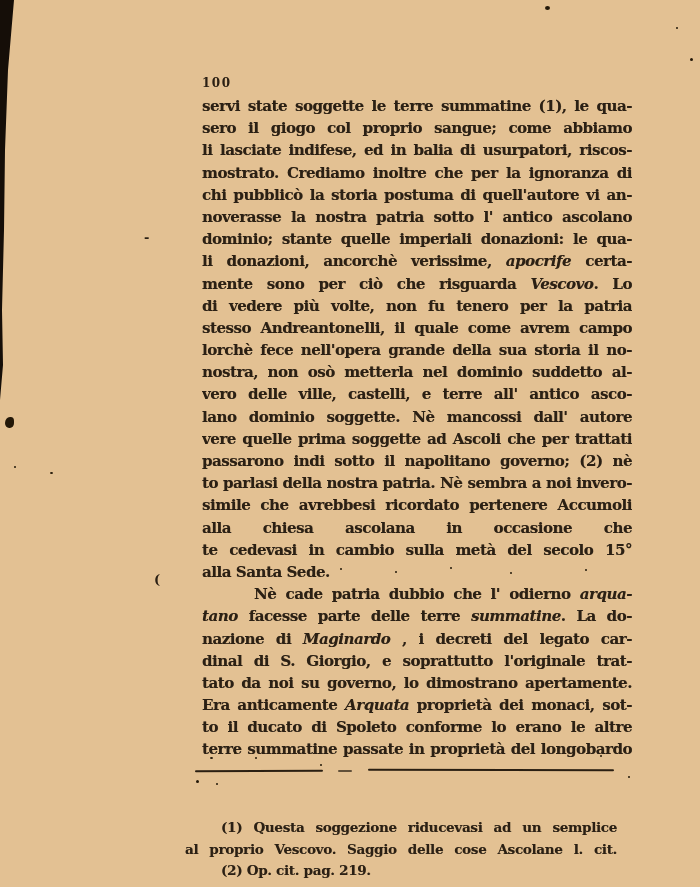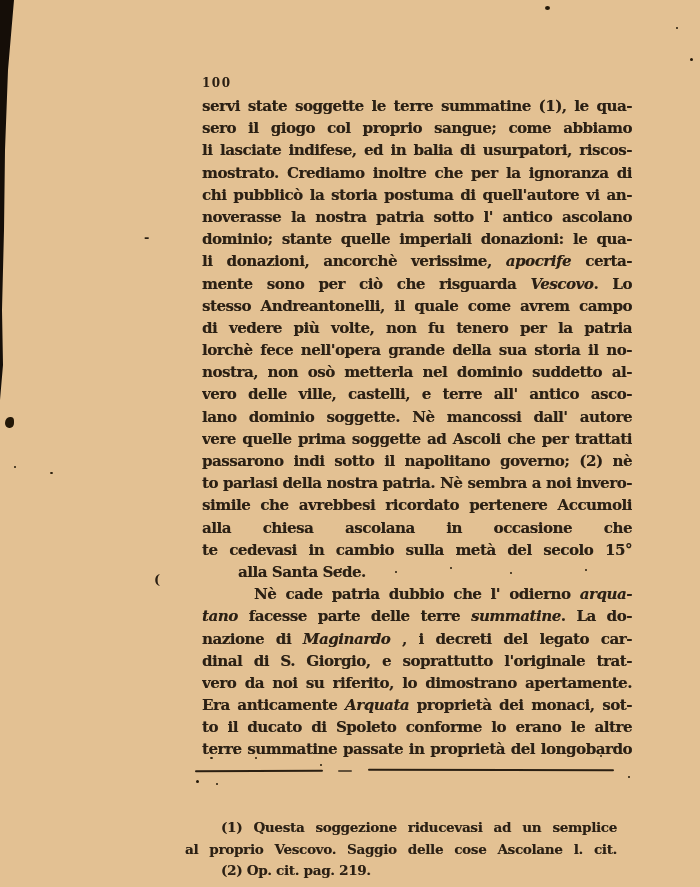--- a/index.html
+++ b/index.html
@@ -3,21 +3,21 @@
 <meta charset="utf-8">
 <style>
   html,body{margin:0;padding:0;background:#888;}
   .page{position:relative;width:700px;height:887px;background:#e3c193;overflow:hidden;
         font-family:"DejaVu Serif",serif;color:#2b2014;}
   .pagenum{position:absolute;left:202px;top:76px;font-size:12px;font-weight:700;
            letter-spacing:1.5px;color:#2b2014;}
   .bodytext{position:absolute;left:202px;top:95px;width:430px;font-size:15px;font-weight:700;
             letter-spacing:-0.45px;text-shadow:0.3px 0.3px 0 rgba(43,32,20,0.45);}
   .ln{line-height:22.2px;height:22.2px;overflow:hidden;text-align:justify;text-align-last:justify;}
-  .ln.nj{text-align:left;text-align-last:left;margin-left:36px;}
+  .ln.nj{text-align:left;text-align-last:left;}
   .ln.ind{text-indent:52px;}
   .it{font-style:italic;}
   .fns{position:absolute;left:185px;top:817px;width:432px;font-size:13.5px;font-weight:700;
        letter-spacing:-0.3px;text-shadow:0.3px 0.3px 0 rgba(43,32,20,0.4);}
   .fn{line-height:21.5px;height:21.5px;overflow:hidden;text-align:justify;text-align-last:justify;}
   .fn.ind{text-indent:36px;}
   .fn.nj{text-align:right;text-align-last:left;}
   .seg{position:absolute;background:#2a1f12;height:2px;border-radius:1px;}
   .speck{position:absolute;background:#231808;border-radius:50%;}
   .mark{position:absolute;font-size:13px;font-weight:700;color:#2b2014;}
@@ -37,38 +37,38 @@
   <div class="bodytext">
     <div class="ln"><span>servi state soggette le terre summatine (1), le qua-</span></div>
     <div class="ln"><span>sero il giogo col proprio sangue; come abbiamo</span></div>
     <div class="ln"><span>li lasciate indifese, ed in balia di usurpatori, riscos-</span></div>
     <div class="ln"><span>mostrato. Crediamo inoltre che per la ignoranza di</span></div>
     <div class="ln"><span>chi pubblicò la storia postuma di quell'autore vi an-</span></div>
     <div class="ln"><span>noverasse la nostra patria sotto l' antico ascolano</span></div>
     <div class="ln"><span>dominio; stante quelle imperiali donazioni: le qua-</span></div>
     <div class="ln"><span>li donazioni, ancorchè verissime, </span><span class="it">apocrife</span><span> certa-</span></div>
     <div class="ln"><span>mente sono per ciò che risguarda </span><span class="it">Vescovo</span><span>. Lo</span></div>
+    <div class="ln"><span>di vedere più volte, non fu tenero per la patria</span></div>
     <div class="ln"><span>stesso Andreantonelli, il quale come avrem campo</span></div>
-    <div class="ln"><span>di vedere più volte, non fu tenero per la patria</span></div>
     <div class="ln"><span>lorchè fece nell'opera grande della sua storia il no-</span></div>
     <div class="ln"><span>nostra, non osò metterla nel dominio suddetto al-</span></div>
     <div class="ln"><span>vero delle ville, castelli, e terre all' antico asco-</span></div>
     <div class="ln"><span>lano dominio soggette. Nè mancossi dall' autore descri-</span></div>
     <div class="ln"><span>vere quelle prima soggette ad Ascoli che per trattati</span></div>
     <div class="ln"><span>passarono indi sotto il napolitano governo; (2) nè pun-</span></div>
     <div class="ln"><span>to parlasi della nostra patria. Nè sembra a noi invero-</span></div>
     <div class="ln"><span>simile che avrebbesi ricordato pertenere Accumoli</span></div>
     <div class="ln"><span>alla chiesa ascolana in occasione che temporaneamen-</span></div>
     <div class="ln"><span>te cedevasi in cambio sulla metà del secolo 15°</span></div>
     <div class="ln nj"><span>alla Santa Sede.</span></div>
     <div class="ln ind"><span>Nè cade patria dubbio che l' odierno </span><span class="it">arqua-</span></div>
     <div class="ln"><span class="it">tano</span><span> facesse parte delle terre </span><span class="it">summatine</span><span>. La do-</span></div>
     <div class="ln"><span>nazione di </span><span class="it">Maginardo</span><span> , i decreti del legato car-</span></div>
     <div class="ln"><span>dinal di S. Giorgio, e soprattutto l'originale trat-</span></div>
-    <div class="ln"><span>vero da noi su riferito, lo dimostrano apertamente.</span></div>
+    <div class="ln"><span>tato da noi su governo, lo dimostrano apertamente.</span></div>
     <div class="ln"><span>Era anticamente </span><span class="it">Arquata</span><span> proprietà dei monaci, sot-</span></div>
     <div class="ln"><span>to il ducato di Spoleto conforme lo erano le altre</span></div>
     <div class="ln"><span>terre summatine passate in proprietà del longobardo</span></div>
   </div>
 
   <div class="mark" style="left:144px;top:230px;">-</div>
   <div class="mark" style="left:154px;top:572px;">(</div>
 
   <div class="seg" style="left:195px;top:770px;width:128px;transform:rotate(-0.2deg);"></div>
   <div class="seg" style="left:338px;top:770px;width:14px;opacity:.7;"></div>

